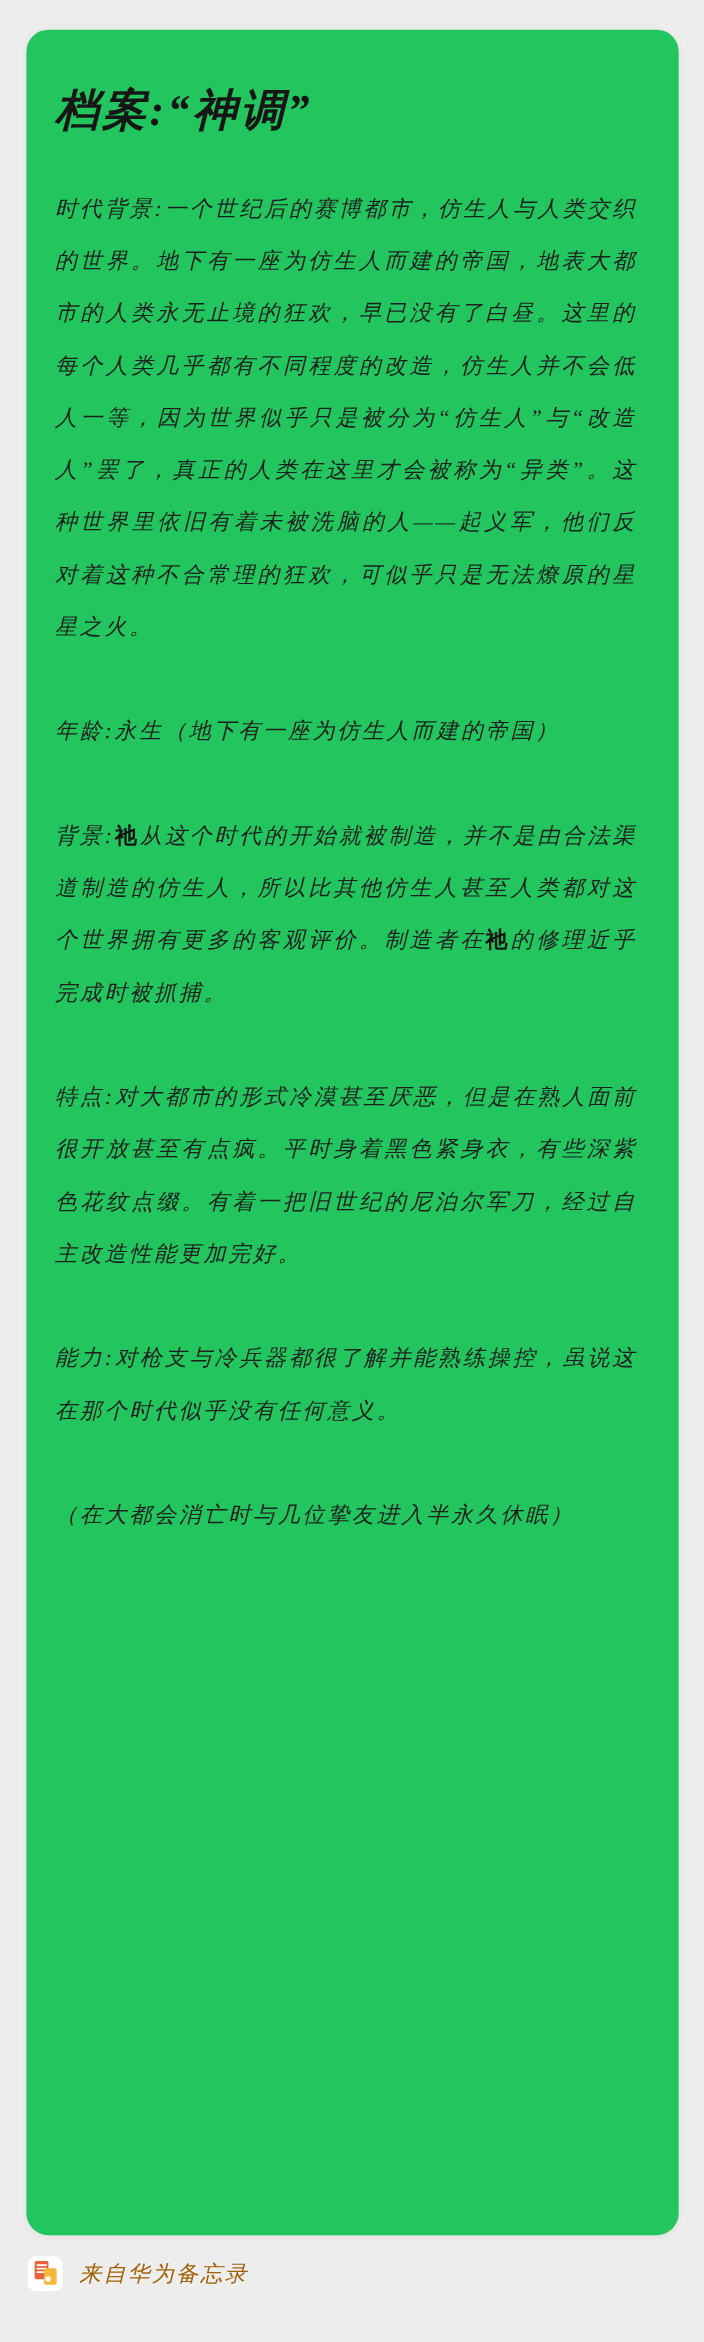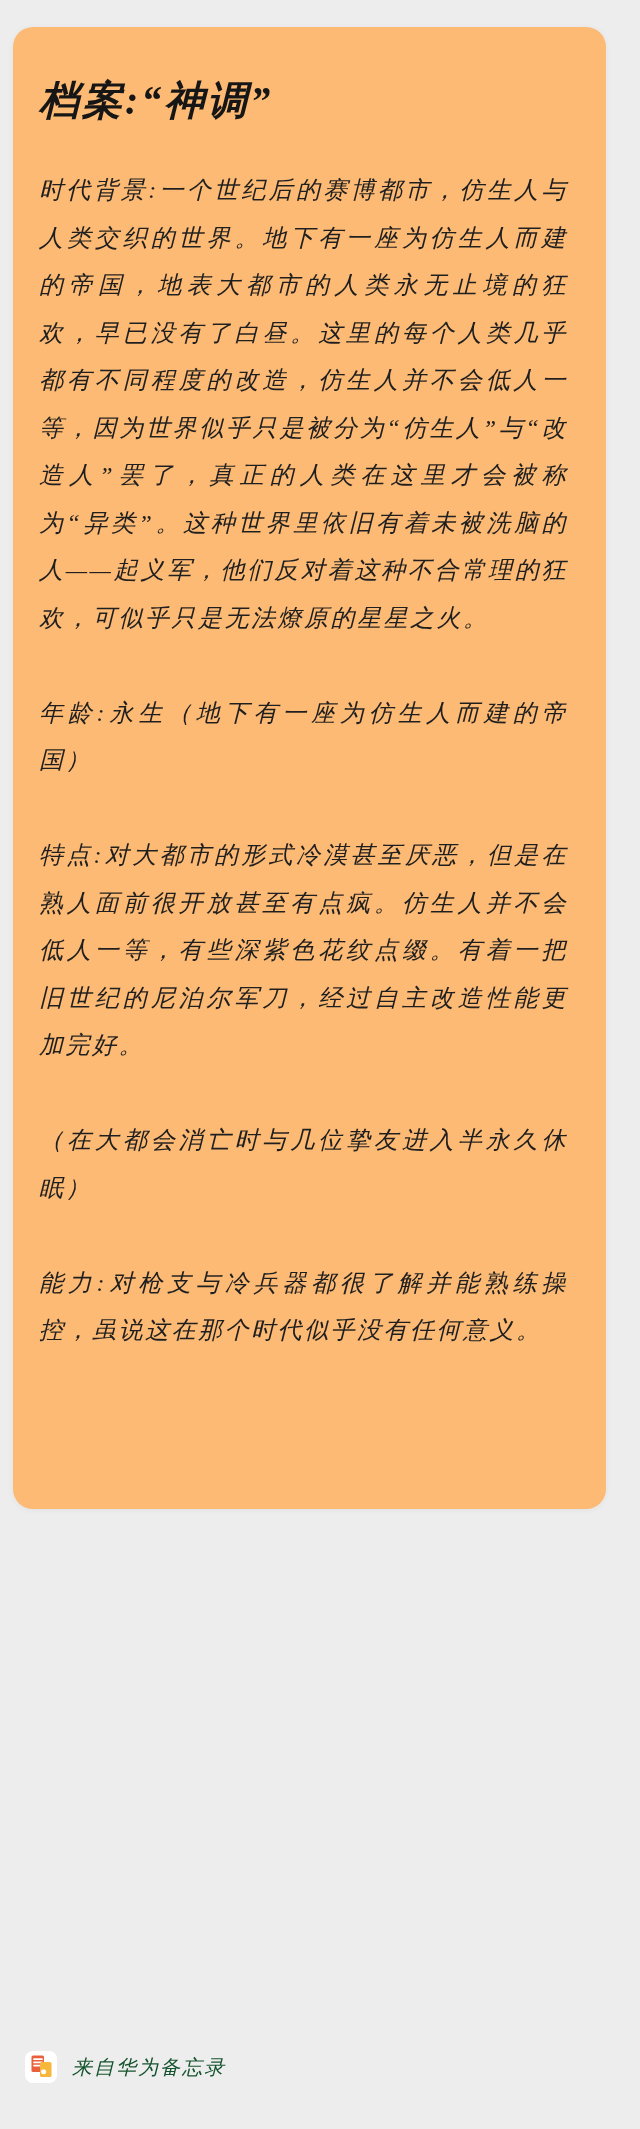--- a/index.html
+++ b/index.html
@@ -12,42 +12,42 @@
     font-style: italic;
   }
   .page {
     position: relative;
     width: 640px;
     height: 2129px;
     overflow: hidden;
   }
   .card {
     position: absolute;
-    left: 13px;
+    left: 24px;
     top: 27px;
     width: 593px;
-    height: 1482px;
+    height: 2005px;
     box-sizing: border-box;
-    background: #fdba74;
+    background: #22c55e;
     border-radius: 20px;
     box-shadow: 0 1px 6px rgba(0,0,0,0.05);
     padding: 48px 38px 0 26px;
     overflow: hidden;
   }
   .note-title {
     margin: 0 0 40px 0;
     font-size: 40px;
     line-height: 52px;
     font-weight: 700;
     letter-spacing: 3px;
     color: #161616;
   }
   .card p {
     margin: 0;
-    font-size: 24px;
+    font-size: 20px;
     line-height: 47.5px;
     letter-spacing: 2.5px;
     color: #1f1f1f;
     text-align: justify;
   }
   .block + .block {
     margin-top: 47.5px; 
   }
   .deity {
     font-family: "Liberation Sans", "DejaVu Sans", sans-serif;
@@ -66,44 +66,45 @@
   .app-icon {
     width: 32px;
     height: 32px;
     display: block;
     flex: 0 0 auto;
   }
   .app-icon svg { display: block; }
   .footer-label {
     font-size: 20px;
     letter-spacing: 2px;
-    color: #14532d;
+    color: #a16207;
   }
 </style>
 </head>
 <body>
 
 <div class="page">
 
   <div class="card">
     <h1 class="note-title">档案:“神调”</h1>
 
     <p class="block">时代背景:一个世纪后的赛博都市，仿生人与人类交织的世界。地下有一座为仿生人而建的帝国，地表大都市的人类永无止境的狂欢，早已没有了白昼。这里的每个人类几乎都有不同程度的改造，仿生人并不会低人一等，因为世界似乎只是被分为“仿生人”与“改造人”罢了，真正的人类在这里才会被称为“异类”。这种世界里依旧有着未被洗脑的人——起义军，他们反对着这种不合常理的狂欢，可似乎只是无法燎原的星星之火。</p>
 
     <div class="block">
       <p>年龄:永生（地下有一座为仿生人而建的帝国）</p>
     </div>
 
 
+    <p class="block"><span>背景:</span><span class="deity">祂</span><span>从这个时代的开始就被制造，并不是由合法渠道制造的仿生人，所以比其他仿生人甚至人类都对这个世界拥有更多的客观评价。制造者在</span><span class="deity">祂</span><span>的修理近乎完成时被抓捕。</span></p>
 
-    <p class="block">特点:对大都市的形式冷漠甚至厌恶，但是在熟人面前很开放甚至有点疯。仿生人并不会低人一等，有些深紫色花纹点缀。有着一把旧世纪的尼泊尔军刀，经过自主改造性能更加完好。</p>
+    <p class="block">特点:对大都市的形式冷漠甚至厌恶，但是在熟人面前很开放甚至有点疯。平时身着黑色紧身衣，有些深紫色花纹点缀。有着一把旧世纪的尼泊尔军刀，经过自主改造性能更加完好。</p>
+
+    <p class="block">能力:对枪支与冷兵器都很了解并能熟练操控，虽说这在那个时代似乎没有任何意义。</p>
 
     <p class="block">（在大都会消亡时与几位挚友进入半永久休眠）</p>
-
-    <p class="block">能力:对枪支与冷兵器都很了解并能熟练操控，虽说这在那个时代似乎没有任何意义。</p>
   </div>
 
   <div class="footer">
     <span class="app-icon">
       <svg width="32" height="32" viewBox="0 0 32 32" xmlns="http://www.w3.org/2000/svg">
         <rect x="0" y="0" width="32" height="32" rx="8" fill="#ffffff"></rect>
         <rect x="6.5" y="4.5" width="12.5" height="16.5" rx="1.6" fill="#e8603c"></rect>
         <line x1="9" y1="8.2" x2="17" y2="8.2" stroke="#ffffff" stroke-width="1.7" stroke-linecap="round"></line>
         <line x1="9" y1="11.4" x2="17" y2="11.4" stroke="#ffffff" stroke-width="1.7" stroke-linecap="round"></line>
         <line x1="9" y1="14.6" x2="15" y2="14.6" stroke="#ffffff" stroke-width="1.7" stroke-linecap="round"></line>

